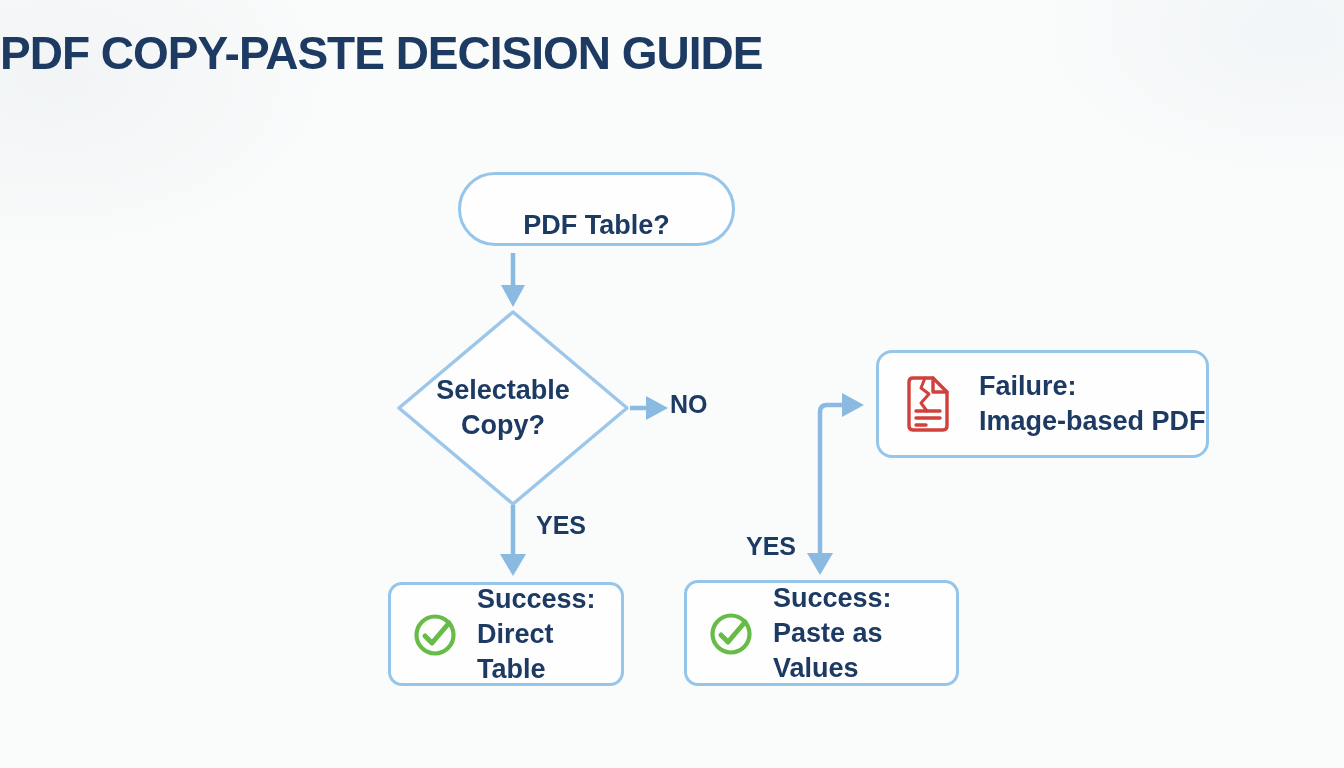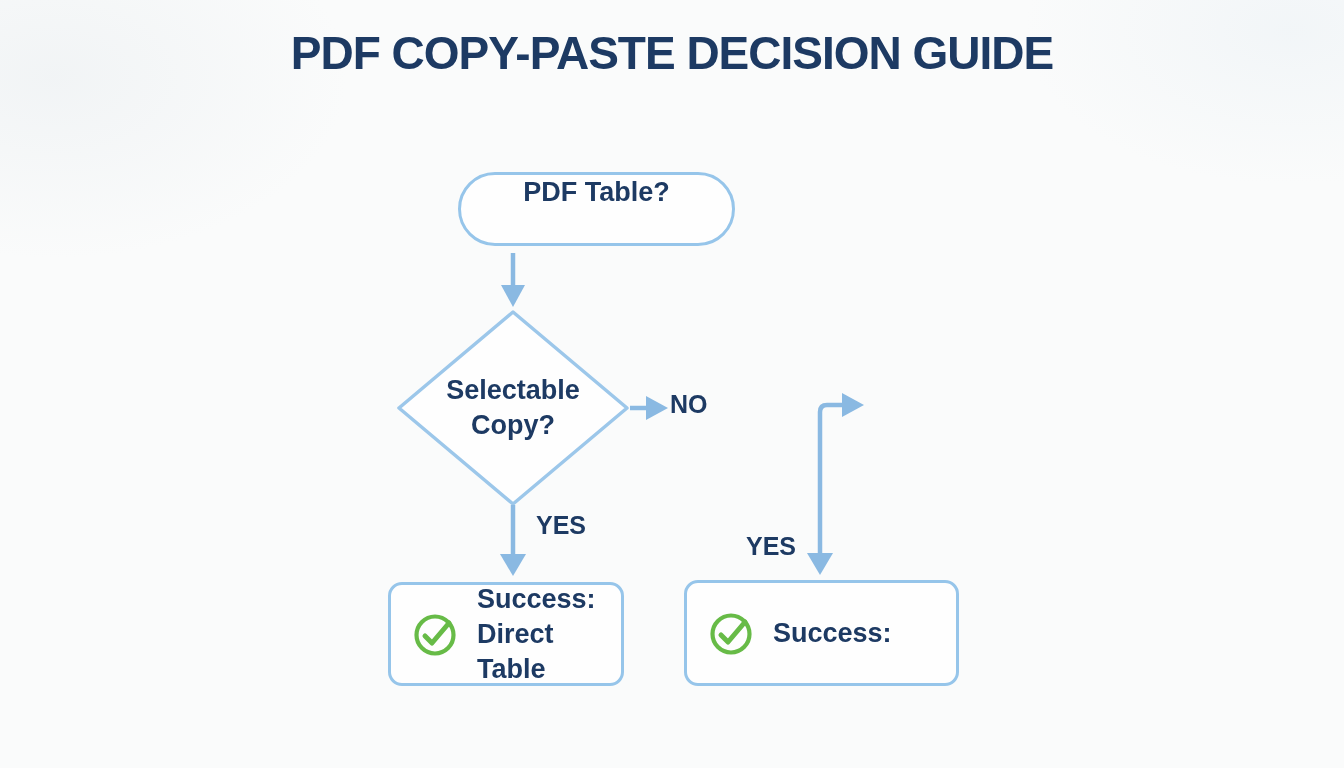--- a/index.html
+++ b/index.html
@@ -9,36 +9,35 @@
     background:
       radial-gradient(420px 260px at 4% 10%, rgba(225,231,235,.35), rgba(225,231,235,0) 70%),
       radial-gradient(380px 220px at 96% 4%, rgba(223,233,240,.30), rgba(223,233,240,0) 70%),
       #fafbfb;
     font-family:"Liberation Sans", sans-serif;
     overflow:hidden;
     color:#1d3a63;
   }
   .title{
     position:absolute;left:0;top:26px;width:100%;
-    text-align:center;
     font-size:46px;font-weight:700;letter-spacing:-1px;
     color:#1d3a63;
     margin:0;
   }
   .connectors{position:absolute;left:0;top:0;width:1344px;height:768px;}
   .node-text{font-size:27px;font-weight:700;line-height:35px;color:#1d3a63;}
   .stadium{
     position:absolute;left:458px;top:172px;width:277px;height:74px;
     box-sizing:border-box;
     border:3.5px solid #96c5ea;border-radius:37px;
     background:#fefefe;
-    display:flex;align-items:flex-start;justify-content:center;
+    display:flex;align-items:flex-end;justify-content:center;
   }
   .decision-label{
-    position:absolute;left:423px;top:373px;width:180px;
+    position:absolute;left:413px;top:373px;width:180px;
     text-align:center;
   }
   .outcome{
     position:absolute;box-sizing:border-box;
     border:3px solid #96c5ea;background:#fefefe;
     display:flex;align-items:center;
   }
   .outcome-failure{left:876px;top:350px;width:333px;height:108px;border-radius:16px;padding-left:22px;gap:24px;}
   .outcome-direct{left:388px;top:582px;width:236px;height:104px;border-radius:14px;padding-left:20px;gap:18px;}
   .outcome-paste{left:684px;top:580px;width:275px;height:106px;border-radius:14px;padding-left:20px;gap:18px;}
@@ -89,20 +88,36 @@
 
   <div class="decision-label node-text">
     <div>Selectable</div>
     <div>Copy?</div>
   </div>
 
   <div class="edge-label label-no">NO</div>
   <div class="edge-label label-yes-left">YES</div>
   <div class="edge-label label-yes-right">YES</div>
 
+  <div class="outcome outcome-failure">
+    <span class="icon-wrap">
+      <svg width="54" height="62" viewBox="0 0 52 62" xmlns="http://www.w3.org/2000/svg" fill="none" stroke="#d2403c" stroke-width="3.4" stroke-linecap="round" stroke-linejoin="round">
+        <path d="M7 9 Q7 5 11 5 L31 5 L45 19 L45 53 Q45 57 41 57 L11 57 Q7 57 7 53 Z"></path>
+        <path d="M31 5 L31 19 L45 19"></path>
+        <path d="M23 5 L19 15 L27 21 L19 30 L25 38" stroke-width="3"></path>
+        <path d="M14 38 L38 38"></path>
+        <path d="M14 45 L38 45"></path>
+        <path d="M14 52 L24 52"></path>
+      </svg>
+    </span>
+    <div class="node-text">
+      <div>Failure:</div>
+      <div>Image-based PDF</div>
+    </div>
+  </div>
 
   <div class="outcome outcome-direct">
     <span class="icon-wrap">
       <svg width="48" height="48" viewBox="0 0 48 48" xmlns="http://www.w3.org/2000/svg" fill="none" stroke="#67bb47" stroke-linecap="round" stroke-linejoin="round">
         <circle cx="24" cy="25" r="18.5" stroke-width="4.2"></circle>
         <polyline points="14,26 21,33 38,13" stroke-width="5"></polyline>
       </svg>
     </span>
     <div class="node-text">
       <div>Success:</div>
@@ -112,16 +127,17 @@
 
   <div class="outcome outcome-paste">
     <span class="icon-wrap">
       <svg width="48" height="48" viewBox="0 0 48 48" xmlns="http://www.w3.org/2000/svg" fill="none" stroke="#67bb47" stroke-linecap="round" stroke-linejoin="round">
         <circle cx="24" cy="25" r="18.5" stroke-width="4.2"></circle>
         <polyline points="14,26 21,33 38,13" stroke-width="5"></polyline>
       </svg>
     </span>
     <div class="node-text">
       <div>Success:</div>
+      <div>Paste as Values</div>
     </div>
   </div>
 
 </div>
 
 </body></html>

